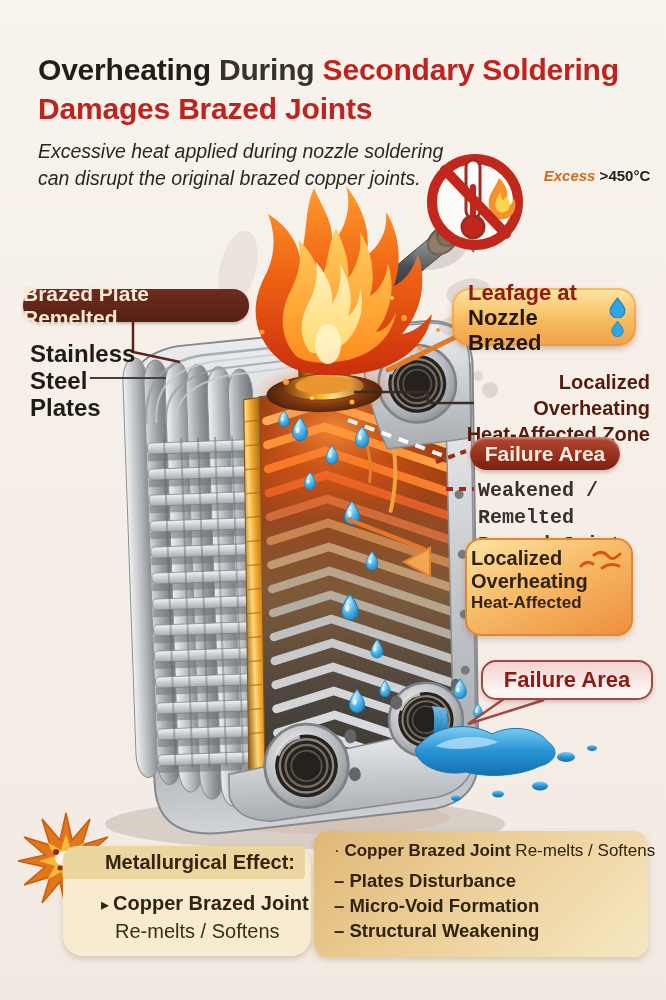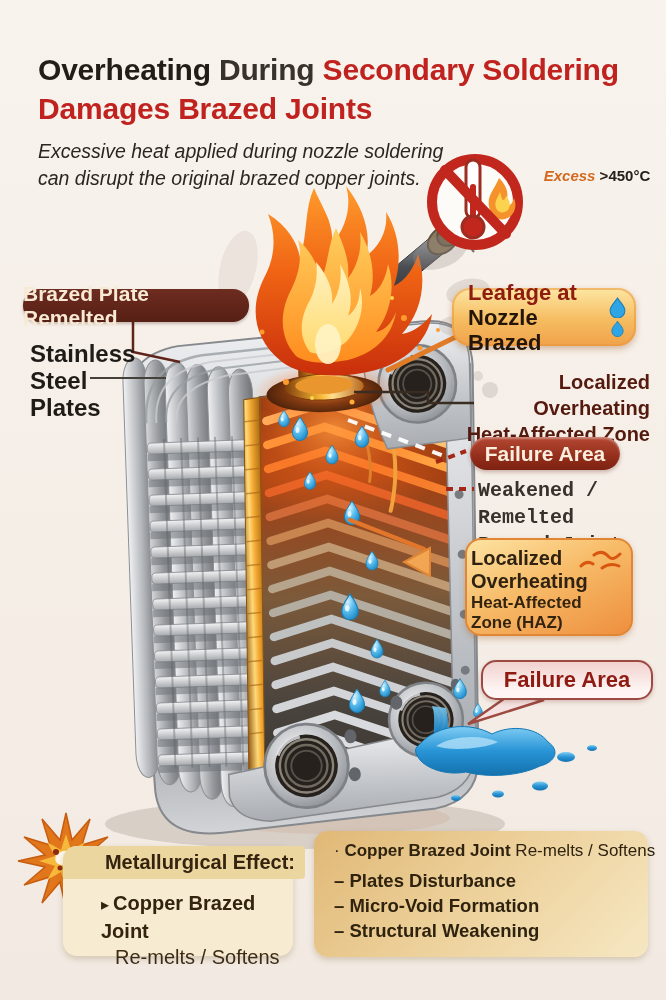--- a/index.html
+++ b/index.html
@@ -41,21 +41,21 @@
              border:2px solid #e08634;box-shadow:0 3px 6px rgba(150,80,20,.3);
              padding:7px 4px;margin-left:27px;}
   #badge-haz .big{font-size:20px;line-height:23px;font-weight:700;color:#2f2210;}
   #badge-haz .small{font-size:17px;line-height:20px;font-weight:700;color:#33240f;}
   #badge-haz .fl{position:absolute;top:8px;right:8px;}
   #badge-fail2{left:481px;top:660px;width:172px;height:40px;border-radius:15px;
                background:linear-gradient(180deg,#f2d2cf 0%,#fdf6f4 80%);
                border:2px solid #9c4a42;box-shadow:0 2px 4px rgba(120,50,40,.25);
                color:#8e1a12;font-size:22px;font-weight:800;display:flex;align-items:center;justify-content:center;box-sizing:border-box;}
   
-  #panel-left{left:63px;top:846px;width:230px;height:110px;border-radius:14px;background:#f7ecd2;
+  #panel-left{left:63px;top:846px;width:248px;height:110px;border-radius:20px;background:#f7ecd2;
               box-shadow:0 3px 6px rgba(120,90,40,.25);}
   #panel-left .band{position:absolute;left:0;top:0;width:242px;height:33px;border-radius:14px 4px 4px 0;
               background:#ecd6a0;display:flex;align-items:center;justify-content:flex-end;padding-right:10px;box-sizing:border-box;
               font-size:20px;font-weight:800;color:#33230f;}
   #panel-left .item{position:absolute;left:38px;top:44px;font-size:20px;line-height:26px;color:#33230f;}
   #panel-left .item b{font-weight:800;}
   #panel-left .mk{color:#33230f;font-size:16px;margin-right:4px;}
   #panel-left .sub{margin-left:14px;font-weight:500;color:#3d2b15;}
   #panel-right{left:314px;top:831px;width:334px;height:126px;border-radius:14px;box-sizing:border-box;
                background:linear-gradient(135deg,#e0b876 0%,#eccf98 45%,#f6e7c2 100%);
@@ -457,21 +457,20 @@
 
   <div class="abs" id="weakened">
     <div>Weakened / Remelted</div>
     <div>Brazed Joint</div>
   </div>
 
   <div class="abs" id="badge-haz">
     <div class="big">Localized</div>
     <div class="big">Overheating</div>
     <div class="small">Heat-Affected</div>
-    <div class="small">Zone (HAZ)</div>
     <svg class="fl" width="44" height="26" viewBox="0 0 44 26">
       <g stroke="#d9560f" stroke-width="3" fill="none" stroke-linecap="round">
         <path d="M2 18 Q8 12 14 16"></path>
           <path d="M15 7 Q23 1 30 9 Q34 13 41 6"></path>
           <path d="M23 20 Q31 14 40 18"></path>
       </g>
     </svg>
   </div>
 
   <div class="abs" id="badge-fail2">

